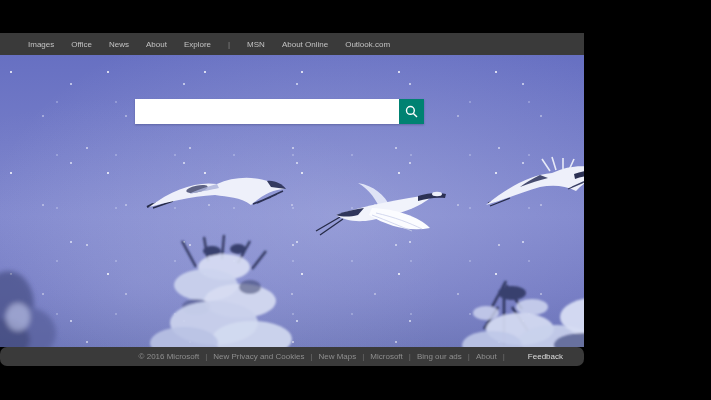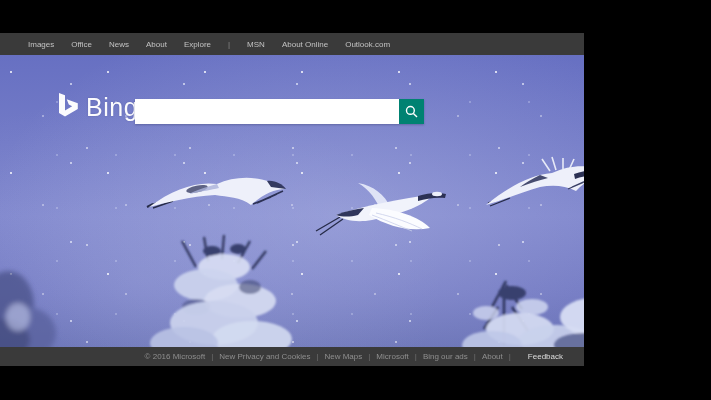--- a/index.html
+++ b/index.html
@@ -54,24 +54,24 @@
 
   
   .info-button{position:absolute;left:648px;top:274px;width:45px;height:21px;
                background:rgba(25,25,28,.62);border-radius:2px;display:flex;
                align-items:flex-end;justify-content:center;gap:4px;color:#e8e8e8;
                font-size:8px;cursor:pointer;}
 
   
   .footerbar{height:19px;background:#3a3a3a;display:flex;align-items:center;
              justify-content:flex-end;padding-right:21px;font-size:8px;color:#8f8f8f;
-             box-sizing:border-box;white-space:nowrap;}
+             box-sizing:border-box;white-space:nowrap;border-radius:7px;}
   .footer-link{margin:0 3px;cursor:pointer;}
   .footer-pipe{margin:0 3px;color:#6f6f6f;}
-  .footer-feedback{color:#dedede;margin-left:14px;cursor:pointer;}
+  .footer-feedback{color:#dedede;margin-left:20px;cursor:pointer;}
 </style>
 </head>
 <body>
 
 <div class="stage">
   <div class="page">
 
     <div class="navbar">
       <span class="nav-item">Images</span>
       <span class="nav-item">Office</span>
@@ -163,28 +163,20 @@
           <path d="M10 50 L30 42 M12 53 L32 45" stroke="#262b48" stroke-width="1.3" fill="none"></path>
           <path d="M72 18 L64 6 M78 17 L74 4 M85 16 L85 5 M91 17 L96 6" stroke="#e6e9f7" stroke-width="1.6" fill="none"></path>
           <path d="M8 52 C30 34 52 22 74 20 C96 10 116 12 128 20 C118 22 108 28 98 38 C86 32 74 32 62 34 C42 40 22 48 8 52 Z" fill="#eef0fa"></path>
           <path d="M62 22 C54 26 47 30 42 34 C52 30 62 27 70 25 Z" fill="#343a60" opacity=".9"></path>
           <path d="M96 21 C106 17 118 16 128 19 L127 23 C117 21 106 23 97 26 Z" fill="#2c3154"></path>
           <ellipse cx="117" cy="18" rx="6" ry="2.4" fill="#f5f6fc"></ellipse>
           <path d="M94 34 L112 26 M90 36 L106 29" stroke="#3a4066" stroke-width="1.2" fill="none"></path>
         </g>
       </svg>
 
-      <div class="logo">
-        <span style="display:inline-block;line-height:0;">
-          <svg width="21" height="27" viewBox="0 0 21 27">
-            <path d="M1 0 L7 2.2 V17.5 L14.2 13.3 L10.8 11.6 L8.7 6.3 L19.8 10.2 V16.1 L7 23.5 L1 20.1 Z" fill="#fbfbfd"></path>
-          </svg>
-        </span>
-        <span class="logo-text">Bing</span>
-      </div>
 
       <div class="searchbar">
         <input class="search-input" type="text" value="" style="">
         <button class="search-button">
           <span style="line-height:0;">
             <svg width="13" height="13" viewBox="0 0 13 13">
               <circle cx="5.4" cy="5.4" r="3.9" fill="none" stroke="#ffffff" stroke-width="1.4"></circle>
               <line x1="8.4" y1="8.4" x2="12" y2="12" stroke="#ffffff" stroke-width="1.4"></line>
             </svg>
           </span>

